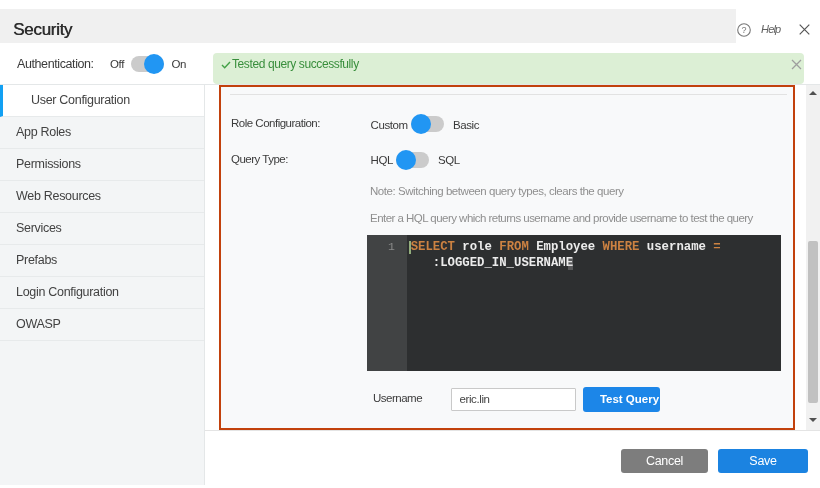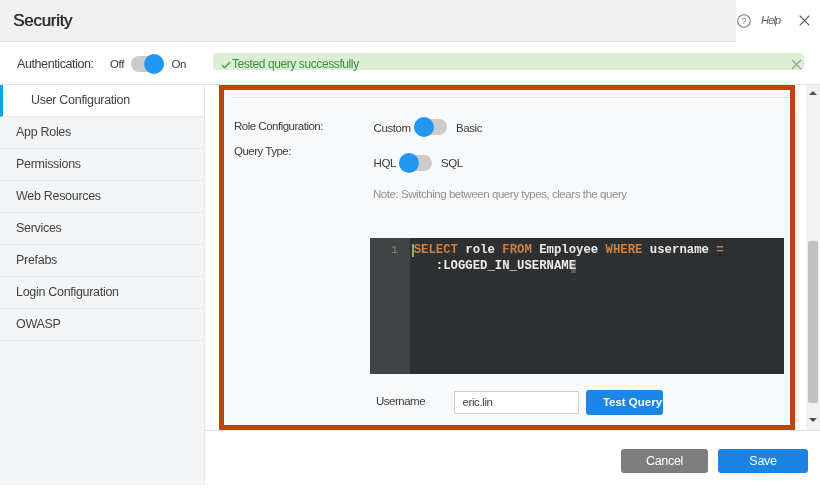--- a/index.html
+++ b/index.html
@@ -1,44 +1,44 @@
 <!DOCTYPE html>
 <html><head>
 <meta charset="utf-8">
 <style>
 * { margin:0; padding:0; box-sizing:border-box; }
 html,body { width:820px; height:488px; background:#fff; font-family:"Liberation Sans",sans-serif; position:relative; overflow:hidden; }
 
 
-.header { position:absolute; left:0; top:0; width:736px; height:42px; background:#f0f0f0; border-bottom:1px solid #e2e2e2; }
+.header { position:absolute; left:0; top:9px; width:736px; height:42px; background:#f0f0f0; border-bottom:1px solid #e2e2e2; }
 .header .title { position:absolute; left:13px; top:11px; font-size:17px; letter-spacing:-0.3px; color:#2f2f2f; text-shadow:0.5px 0 0 #2f2f2f; }
 .helpicon { position:absolute; left:737px; top:14px; }
 .helptext { position:absolute; left:761px; top:14px; font-size:11px; letter-spacing:-0.8px; color:#616161;font-style:italic; }
 .hclose { position:absolute; left:799px; top:15px; }
 
 
 .subrow { position:absolute; left:0; top:43px; width:820px; height:42px; background:#fff; border-bottom:1px solid #e4e7e8; }
 .authlabel { position:absolute; left:17px; top:14px; font-size:12.5px; letter-spacing:-0.4px; color:#3a3a3a; }
 .smalllbl { position:absolute; font-size:11.5px; letter-spacing:-0.4px; color:#3a3a3a; }
 
 .toggle { position:absolute; width:33px; height:16px; border-radius:8px; background:#cbcbcb; }
 .toggle .knob { position:absolute; top:-2px; width:20px; height:20px; border-radius:50%; background:#2196f3; }
 .toggle .knob.right { right:0; }
 .toggle .knob.left { left:0; }
 
-.banner { position:absolute; left:213px; top:10px; width:591px; height:17px; background:#dcefd5; border-radius:4px; }
+.banner { position:absolute; left:213px; top:10px; width:591px; height:31px; background:#dcefd5; border-radius:4px; }
 .banner .msg { position:absolute; left:19px; top:4px; font-size:12px; letter-spacing:-0.4px; color:#388e3c; }
 
 
 .sidebar { position:absolute; left:0; top:85px; width:205px; height:400px; background:#f3f5f6; border-right:1px solid #e4e7e8; }
 .sidebar .item { position:relative; height:32px; line-height:31px; padding-left:16px; font-size:12.5px; letter-spacing:-0.3px; color:#424242; border-bottom:1px solid #e7eaeb; }
 .sidebar .item.active { background:#fff; border-left:3px solid #12a0f3; padding-left:28px; }
 
 
-.panel { position:absolute; left:219px; top:85px; width:576px; height:345px; background:#f8f9fa; border:5px solid #c2410c; }
+.panel { position:absolute; left:219px; top:85px; width:576px; height:345px; background:#f8f9fa; border:2px solid #c2410c; }
 .divider { position:absolute; left:9px; top:7px; width:557px; height:1px; background:#e2e2e2; }
 .flabel { position:absolute; font-size:11.5px; letter-spacing:-0.5px; color:#3c3c3c; }
 .note { position:absolute; font-size:11.5px; color:#8f8f8f; white-space:nowrap; }
 
 
 .editor { position:absolute; left:146px; top:148px; width:414px; height:136px; background:#2d2f30; font-family:"Liberation Mono",monospace; font-size:12.3px; font-weight:bold; }
 .editor .gutter { position:absolute; left:0; top:0; width:40px; height:136px; background:#414344; }
 .editor .lnum { position:absolute; left:0; top:4px; width:28px; text-align:right; color:#8a8a8a; font-weight:normal; line-height:15.5px; font-size:11.5px; }
 .editor .code { position:absolute; left:43.7px; top:5px; line-height:15.5px; color:#ececec; white-space:pre; }
 .kw { color:#cc8242; }
@@ -105,28 +105,29 @@
 
   <div class="panel">
     <div class="divider"></div>
     <div class="flabel" style="left:10px; top:30px;">Role Configuration:</div>
     <div class="smalllbl" style="left:149.5px; top:31.5px;">Custom</div>
     <div class="toggle" style="left:190px; top:29px;">
       <div class="knob left"></div>
     </div>
     <div class="smalllbl" style="left:232px; top:31.5px;">Basic</div>
 
-    <div class="flabel" style="left:10px; top:55px;">Query Type:</div>
+    <div class="flabel" style="left:10px; top:66px;">Query Type:</div>
     <div class="smalllbl" style="left:149.5px; top:67px;">HQL</div>
     <div class="toggle" style="left:175px; top:64.5px;">
       <div class="knob left"></div>
     </div>
     <div class="smalllbl" style="left:217px; top:67px;">SQL</div>
 
     <div class="note" style="left:149px; top:98px; letter-spacing:-0.45px;">Note: Switching between query types, clears the query</div>
+    <div class="note" style="left:149px; top:124.5px; letter-spacing:-0.53px;">Enter a HQL query which returns username and provide username to test the query</div>
 
     <div class="editor">
       <div class="gutter"></div>
       <div class="lnum">1</div>
       <div class="caret"></div>
       <div class="code"><span class="kw">SELECT</span> role <span class="kw">FROM</span> Employee <span class="kw">WHERE</span> username <span class="kw">=</span>
    :LOGGED_IN_USERNAME</div>
       <div class="ghost"></div>
     </div>
 

